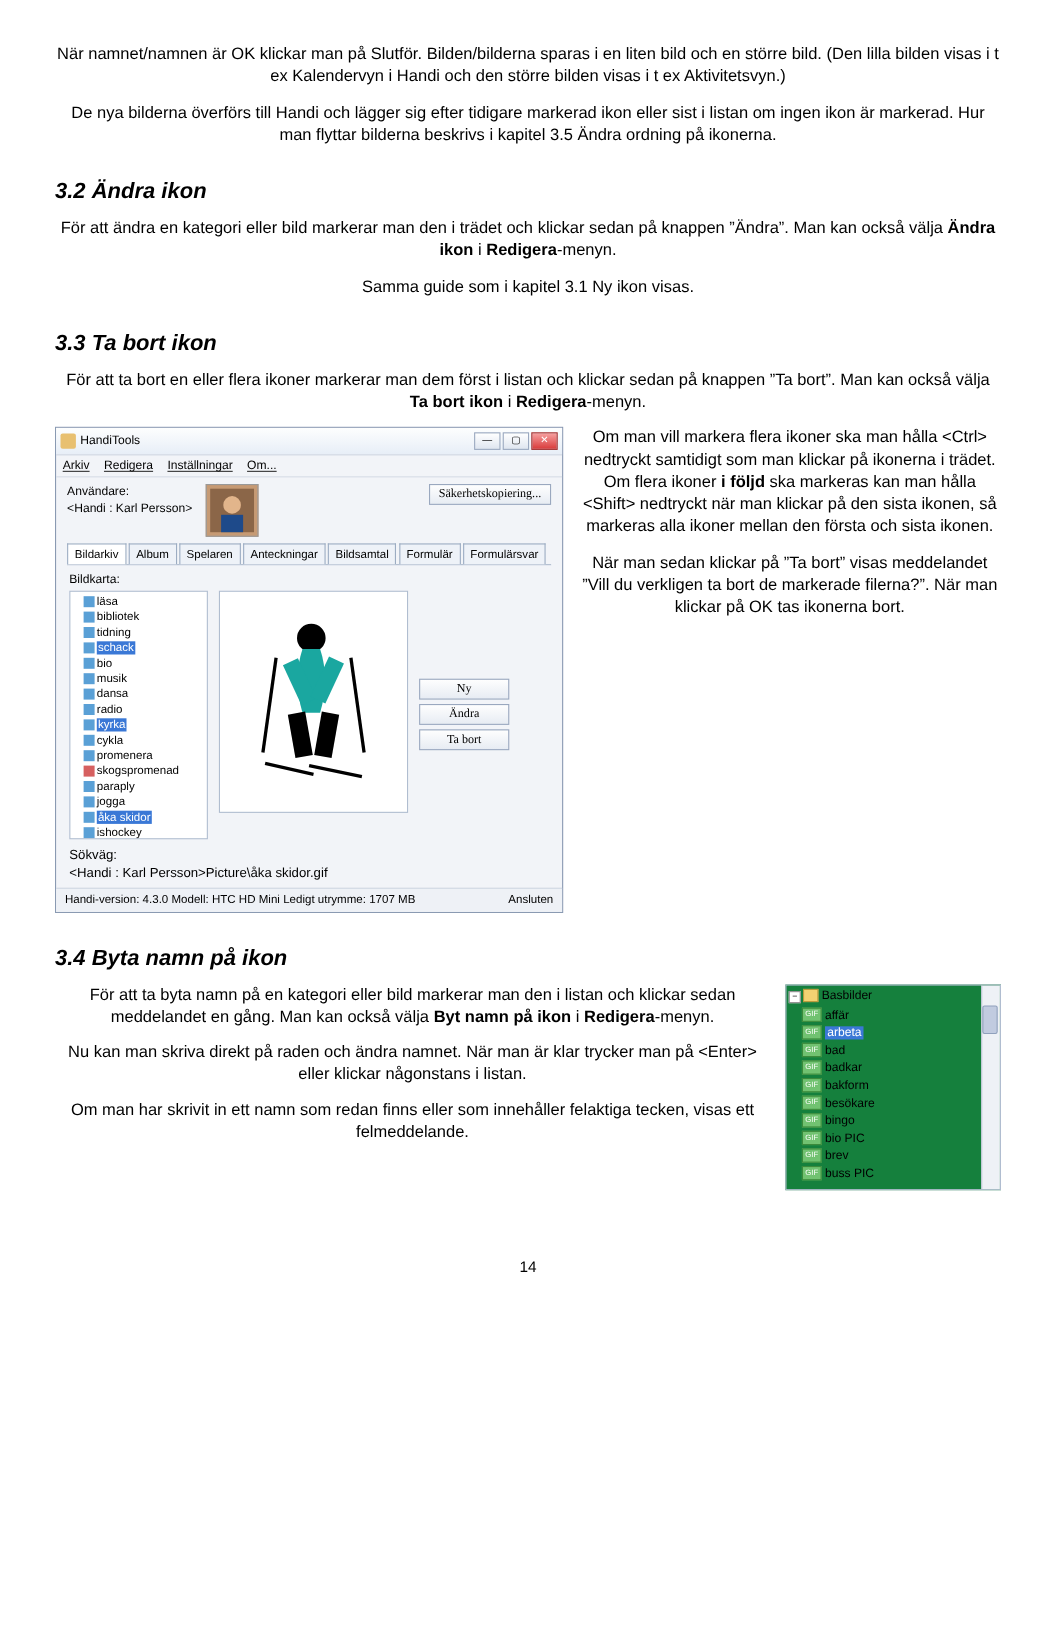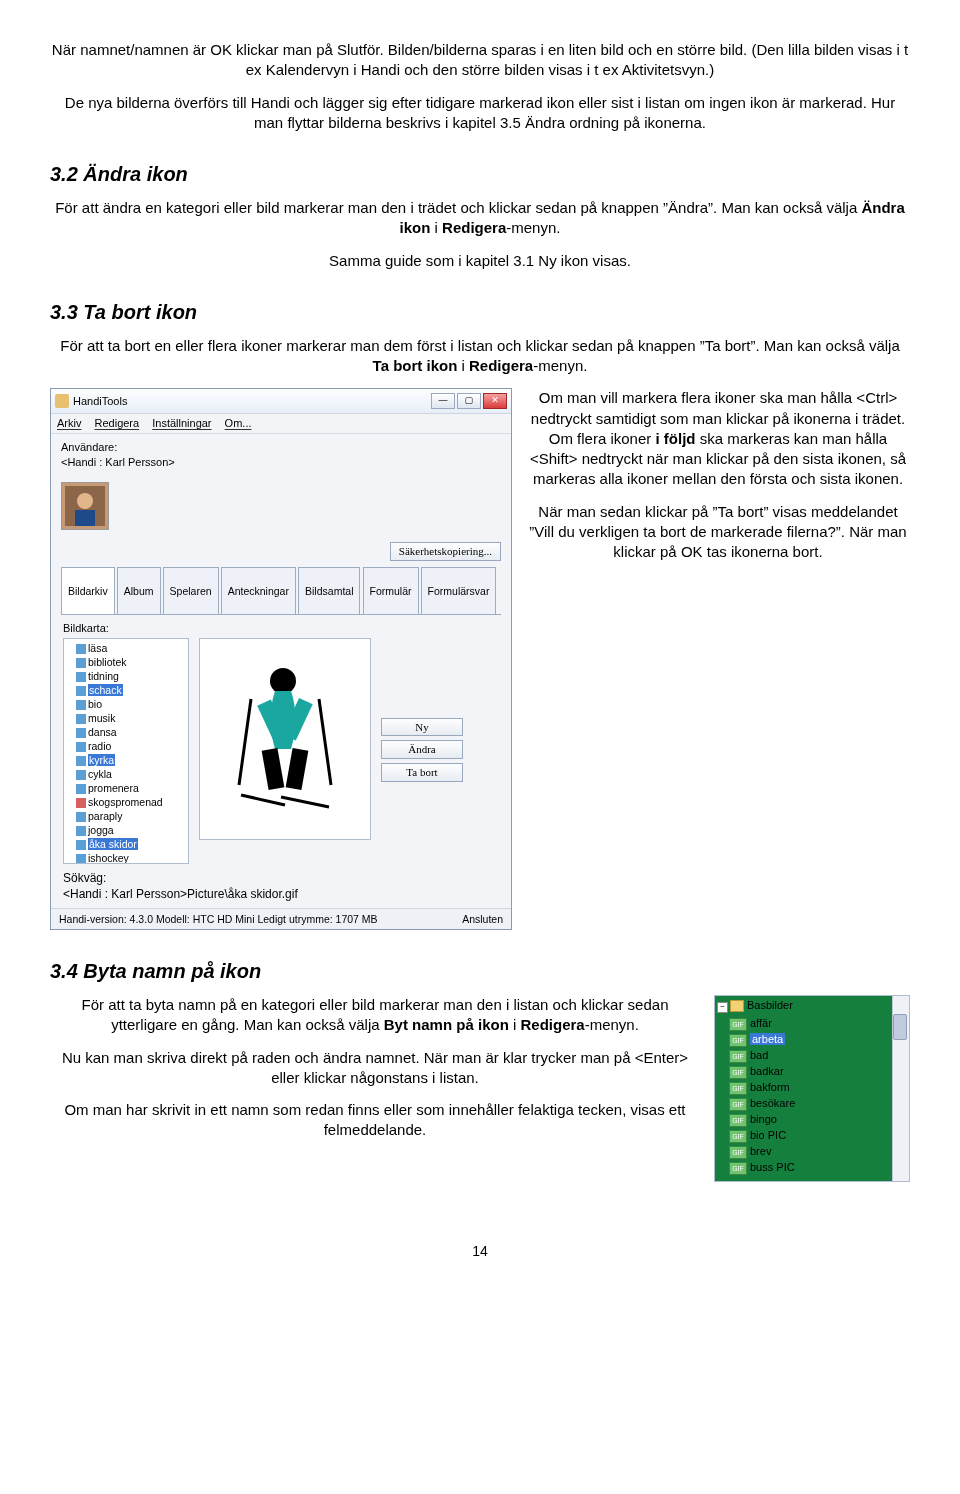--- a/index.html
+++ b/index.html
@@ -53,42 +53,42 @@
     width:22px; height:14px; border:1px solid #9aa8bf; background:linear-gradient(#fff,#dfe6f0);
     font-size:9px; text-align:center; line-height:13px;
   }
   .win-btns .close { background:linear-gradient(#f6a0a0,#d93c3c); border-color:#a02828; color:#fff; }
   .menubar {
     padding: 2px 6px;
     border-bottom:1px solid #d6dce6;
   }
   .menubar span { margin-right: 10px; text-decoration: underline; text-decoration-color:#333; text-underline-offset:2px; }
   .content { padding: 6px 10px 4px 10px; }
-  .row-user { display:flex; align-items:flex-start; justify-content:flex-start; gap:12px; margin-bottom:6px;flex-direction:column; }
+  .row-user { display:flex; align-items:flex-start; justify-content:flex-start; gap:12px; margin-bottom:6px; }
   .user-label { width:72px; }
   .avatar {
     width:46px; height:46px;
     background:#c69a74;
     border:1px solid #999;
     display:flex; align-items:center; justify-content:center;
   }
   .btn {
     display:inline-block;
     padding:1px 8px;
     border:1px solid #9aa8bf;
     background:linear-gradient(#fefefe,#e7ecf3);
     font-size:11px;
     min-width:64px;
     text-align:center;
     font-family:Liberation Serif, serif;
   }
   .tabs { margin-top:2px; border-bottom:1px solid #9cacc2; }
   .tabs span {
     display:inline-block;
-    padding:16px 6px;
+    padding:2px 6px;
     border:1px solid #9cacc2;
     border-bottom:none;
     background:#eef2f8;
     margin-right:-1px;
     font-size:10.5px;
   }
   .tabs span.active { background:#fff; }
   .pane { padding:6px 2px 2px 2px; background:#f2f4f8; }
   .pane-row { display:flex; gap:10px; }
   .tree {
@@ -277,21 +277,21 @@
       <p>När man sedan klickar på ”Ta bort” visas meddelandet ”Vill du verkligen ta bort de markerade filerna?”. När man klickar på OK tas ikonerna bort.</p>
     </div>
   </div>
 </div>
 
 <div class="section-block">
   <h2>3.4 Byta namn på ikon</h2>
   <div class="two-col">
     <div class="right">
       <p>
-        <span>För att ta byta namn på en kategori eller bild markerar man den i listan och klickar sedan ytterligare en gång. Man kan också välja </span><b>Byt namn på ikon</b><span> i </span><b>Redigera</b><span>-menyn.</span>
+        <span>För att ta byta namn på en kategori eller bild markerar man den i listan och klickar sedan meddelandet en gång. Man kan också välja </span><b>Byt namn på ikon</b><span> i </span><b>Redigera</b><span>-menyn.</span>
       </p>
       <p>Nu kan man skriva direkt på raden och ändra namnet. När man är klar trycker man på &lt;Enter&gt; eller klickar någonstans i listan.</p>
       <p>Om man har skrivit in ett namn som redan finns eller som innehåller felaktiga tecken, visas ett felmeddelande.</p>
     </div>
     <div class="right-narrow">
       <div class="mini-tree">
         <div class="scroll">
             <div class="thumb"></div>
           </div>
         <div class="folder-row">

